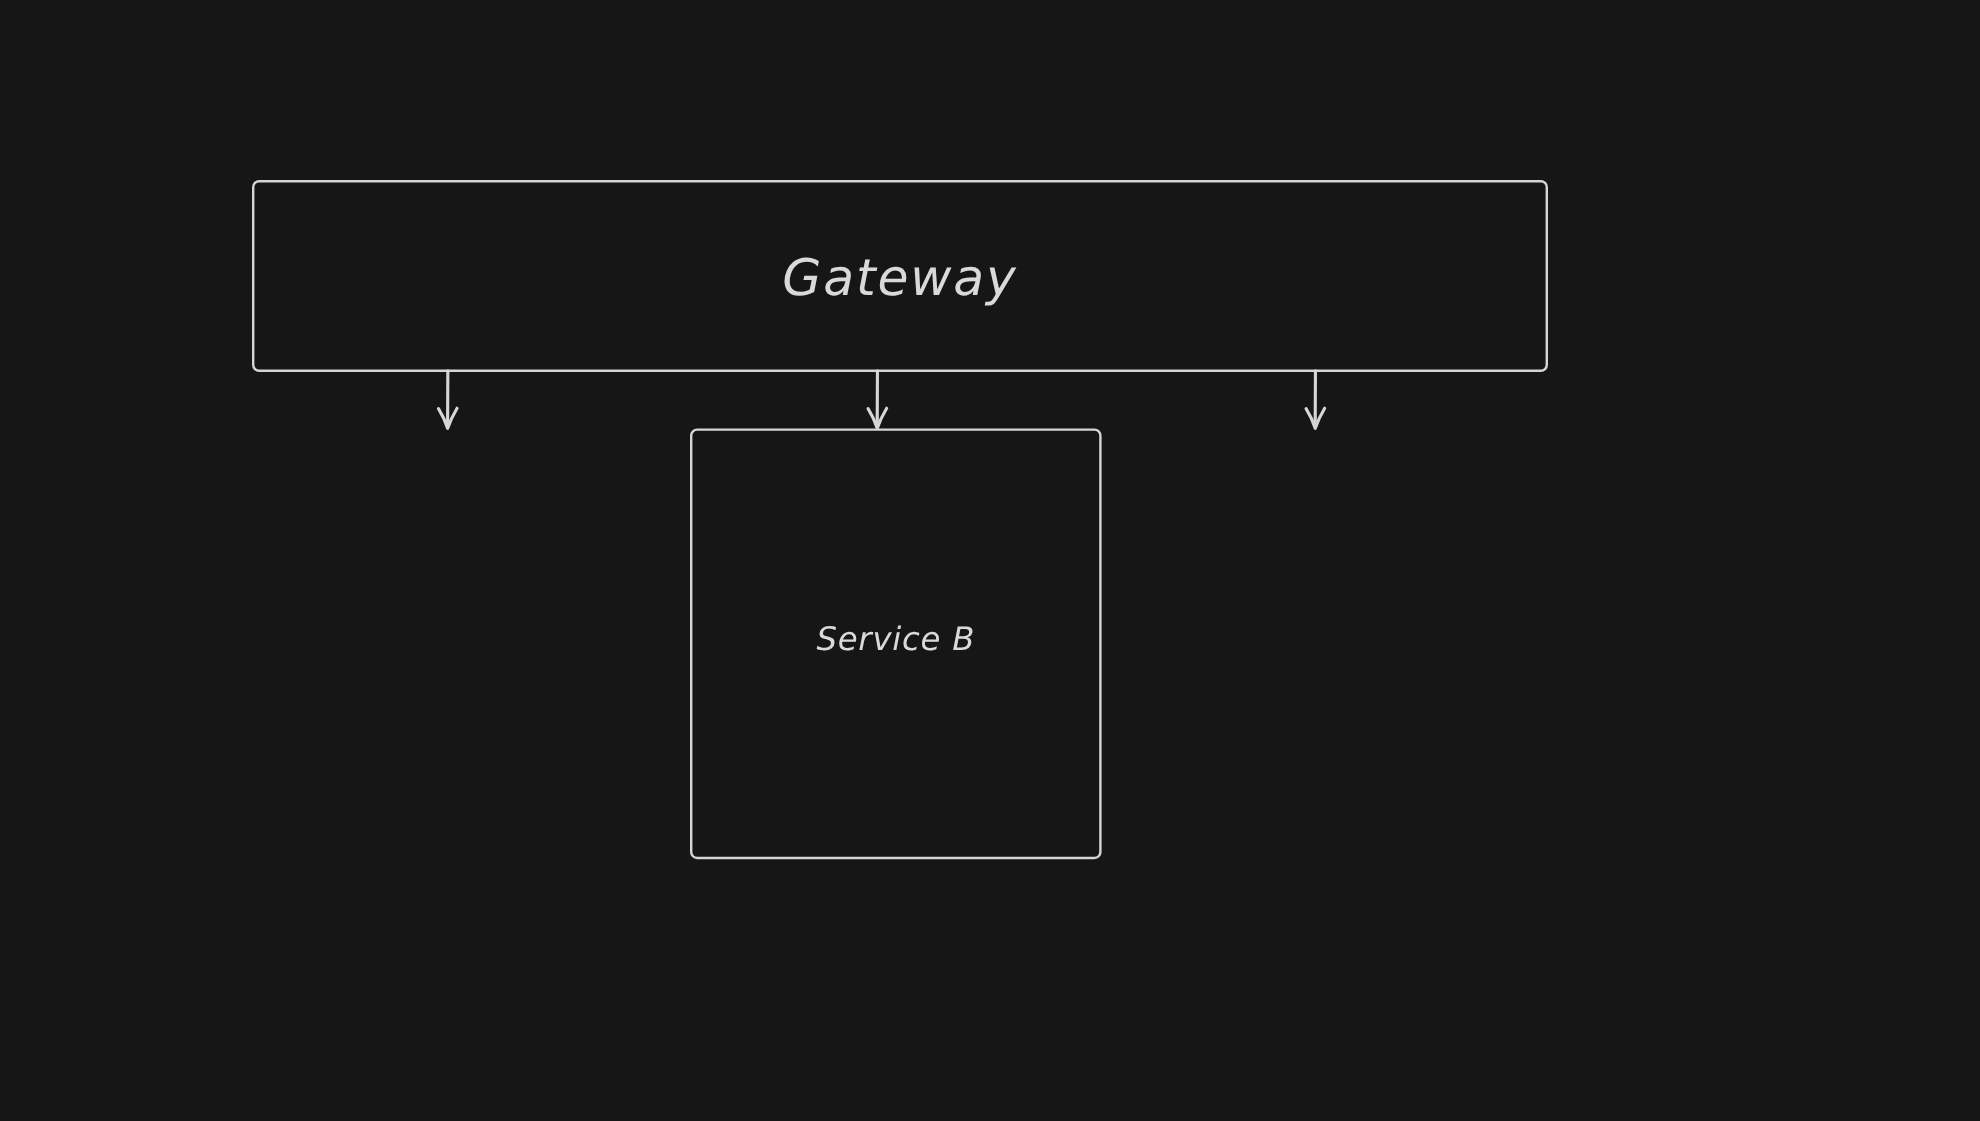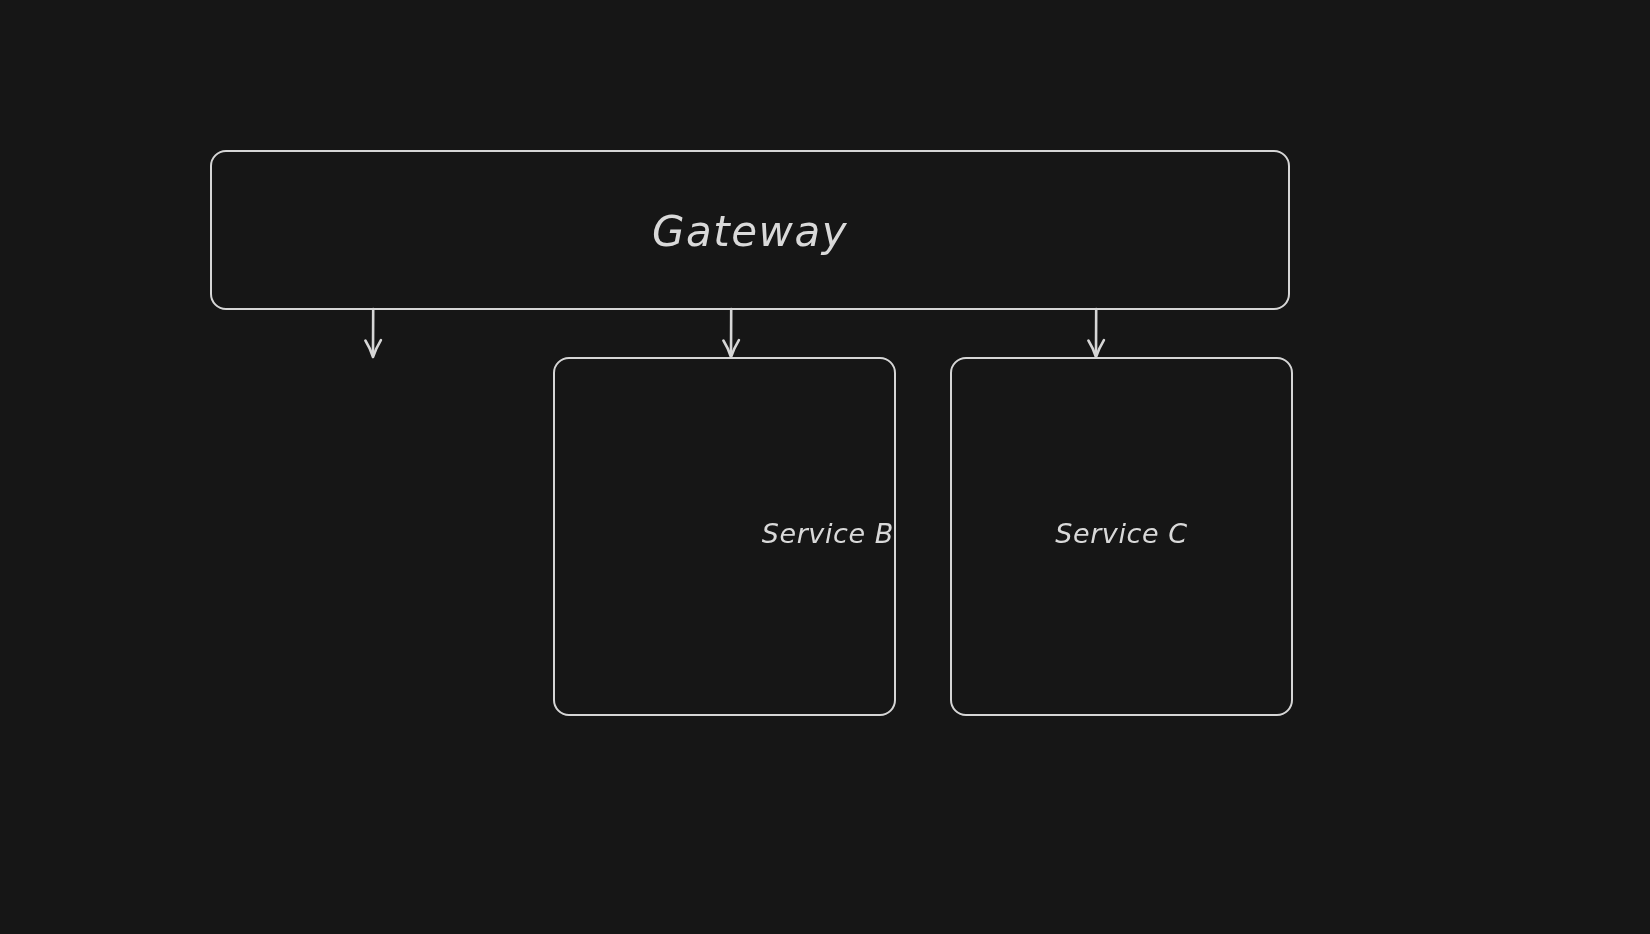--- a/index.html
+++ b/index.html
@@ -21,21 +21,21 @@
     height: 934px;
     background: #161616;
   }
 
   
   .node {
     position: absolute;
     box-sizing: border-box;
     border: 2px solid #d6d6d6;
     background: transparent;
-    border-radius: 16px;
+    border-radius: 6px;
     display: flex;
     align-items: center;
     justify-content: center;
   }
   .node-label {
     color: #d9d9d9;
     font-family: "DejaVu Sans", sans-serif;
     font-style: italic;
     font-weight: 400;
     letter-spacing: 0.6px;
@@ -61,21 +61,21 @@
     width: 343px;
     height: 359px;
     align-items: flex-start;
     justify-content: center;
   }
   .node-service .node-label {
     font-size: 27px;
     margin-top: 159px;
   }
   #node-service-a { left: 213px; }
-  #node-service-b { left: 553px; justify-content: flex-end; }
+  #node-service-b { left: 575px; }
   #node-service-c { left: 950px; }
 
   
   .connector {
     position: absolute;
     top: 300px;
     width: 40px;
     height: 70px;
     overflow: visible;
     pointer-events: none;
@@ -113,17 +113,14 @@
       <path d="M20.2 9 L20 54.5" stroke="#d6d6d6" stroke-width="2.6" stroke-linecap="round" fill="none"></path>
       <path d="M12.4 40.5 Q17.4 48.5 20 57 Q23 48.3 27.9 40.2" stroke="#d6d6d6" stroke-width="2.6" stroke-linecap="round" stroke-linejoin="round" fill="none"></path>
     </svg>
   </div>
 
 
   <div class="node node-service" id="node-service-b">
     <span class="node-label">Service B</span>
   </div>
 
-  <div class="node node-service" id="node-service-c">
-    <span class="node-label">Service C</span>
-  </div>
 
 </div>
 
 </body></html>

